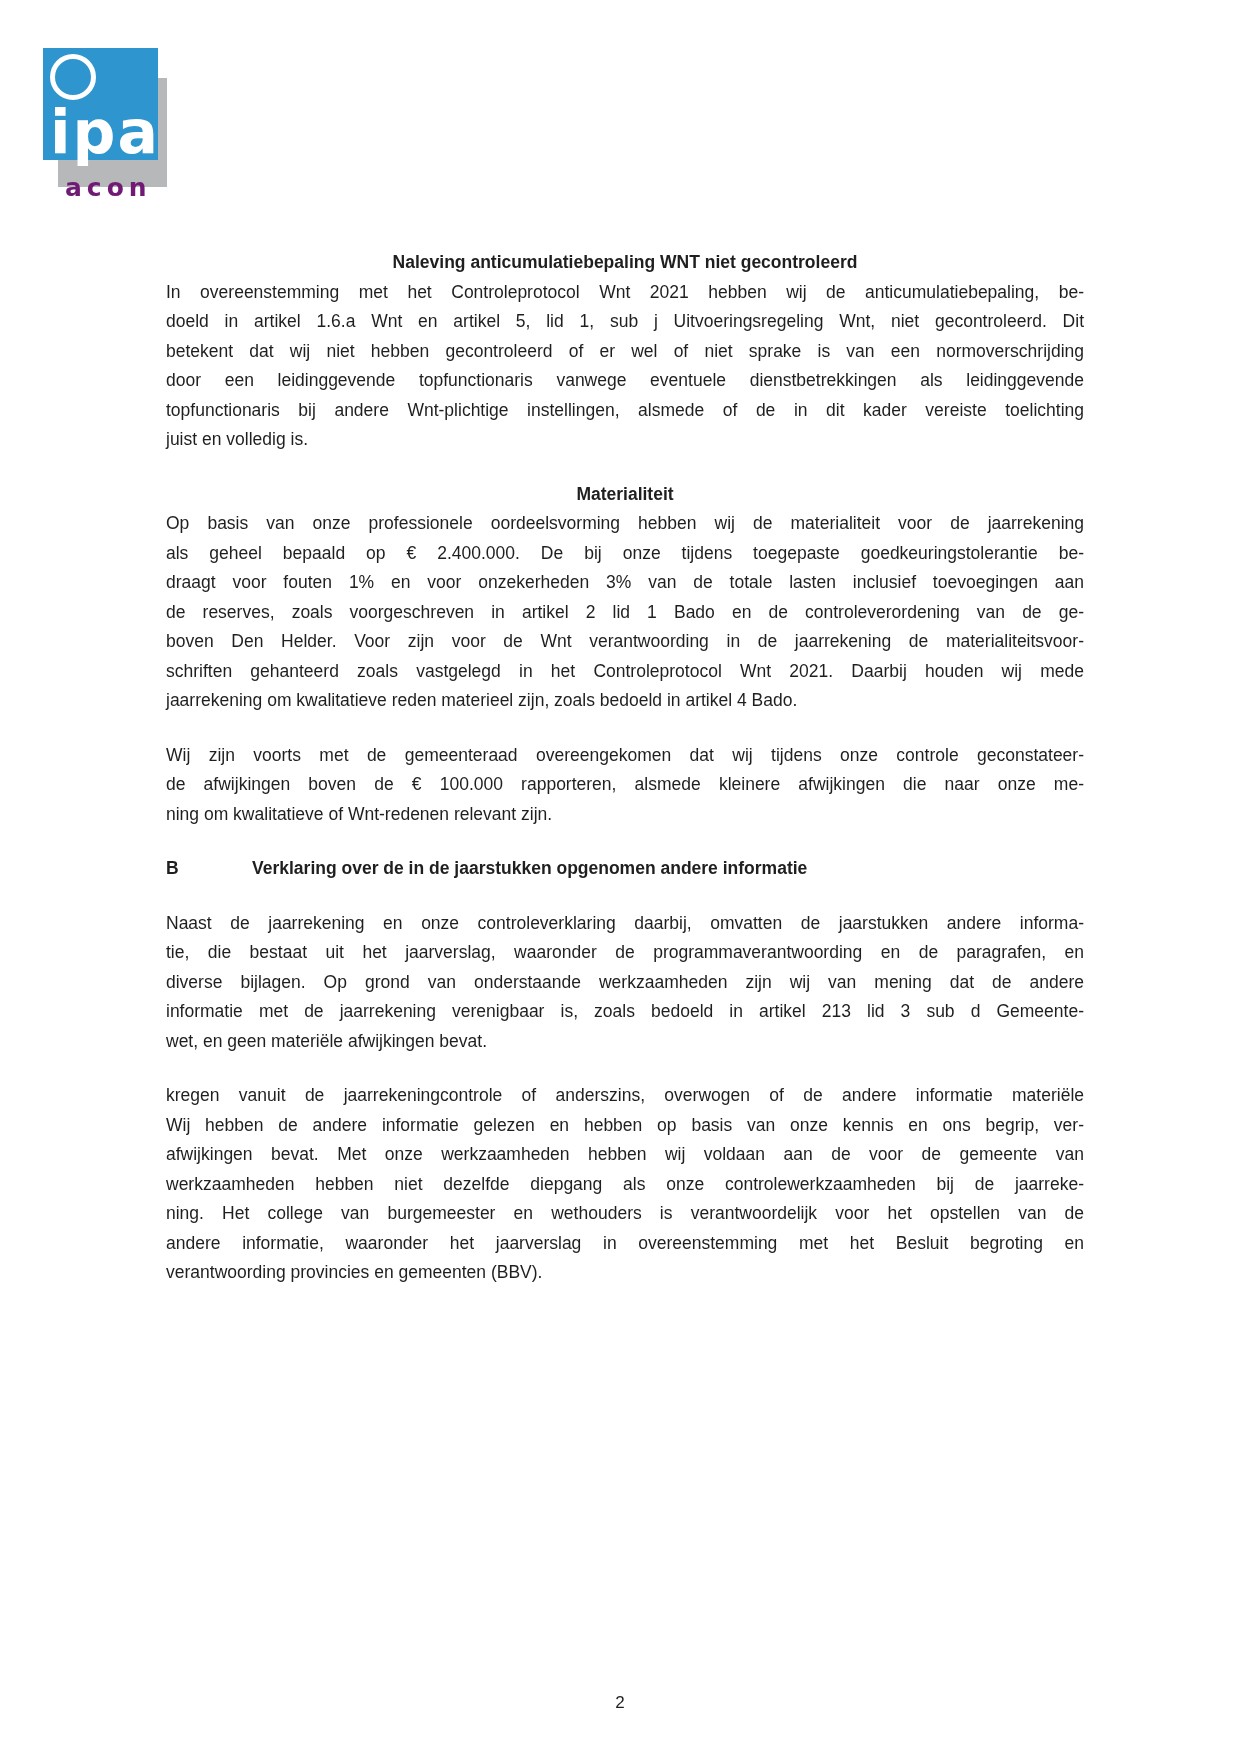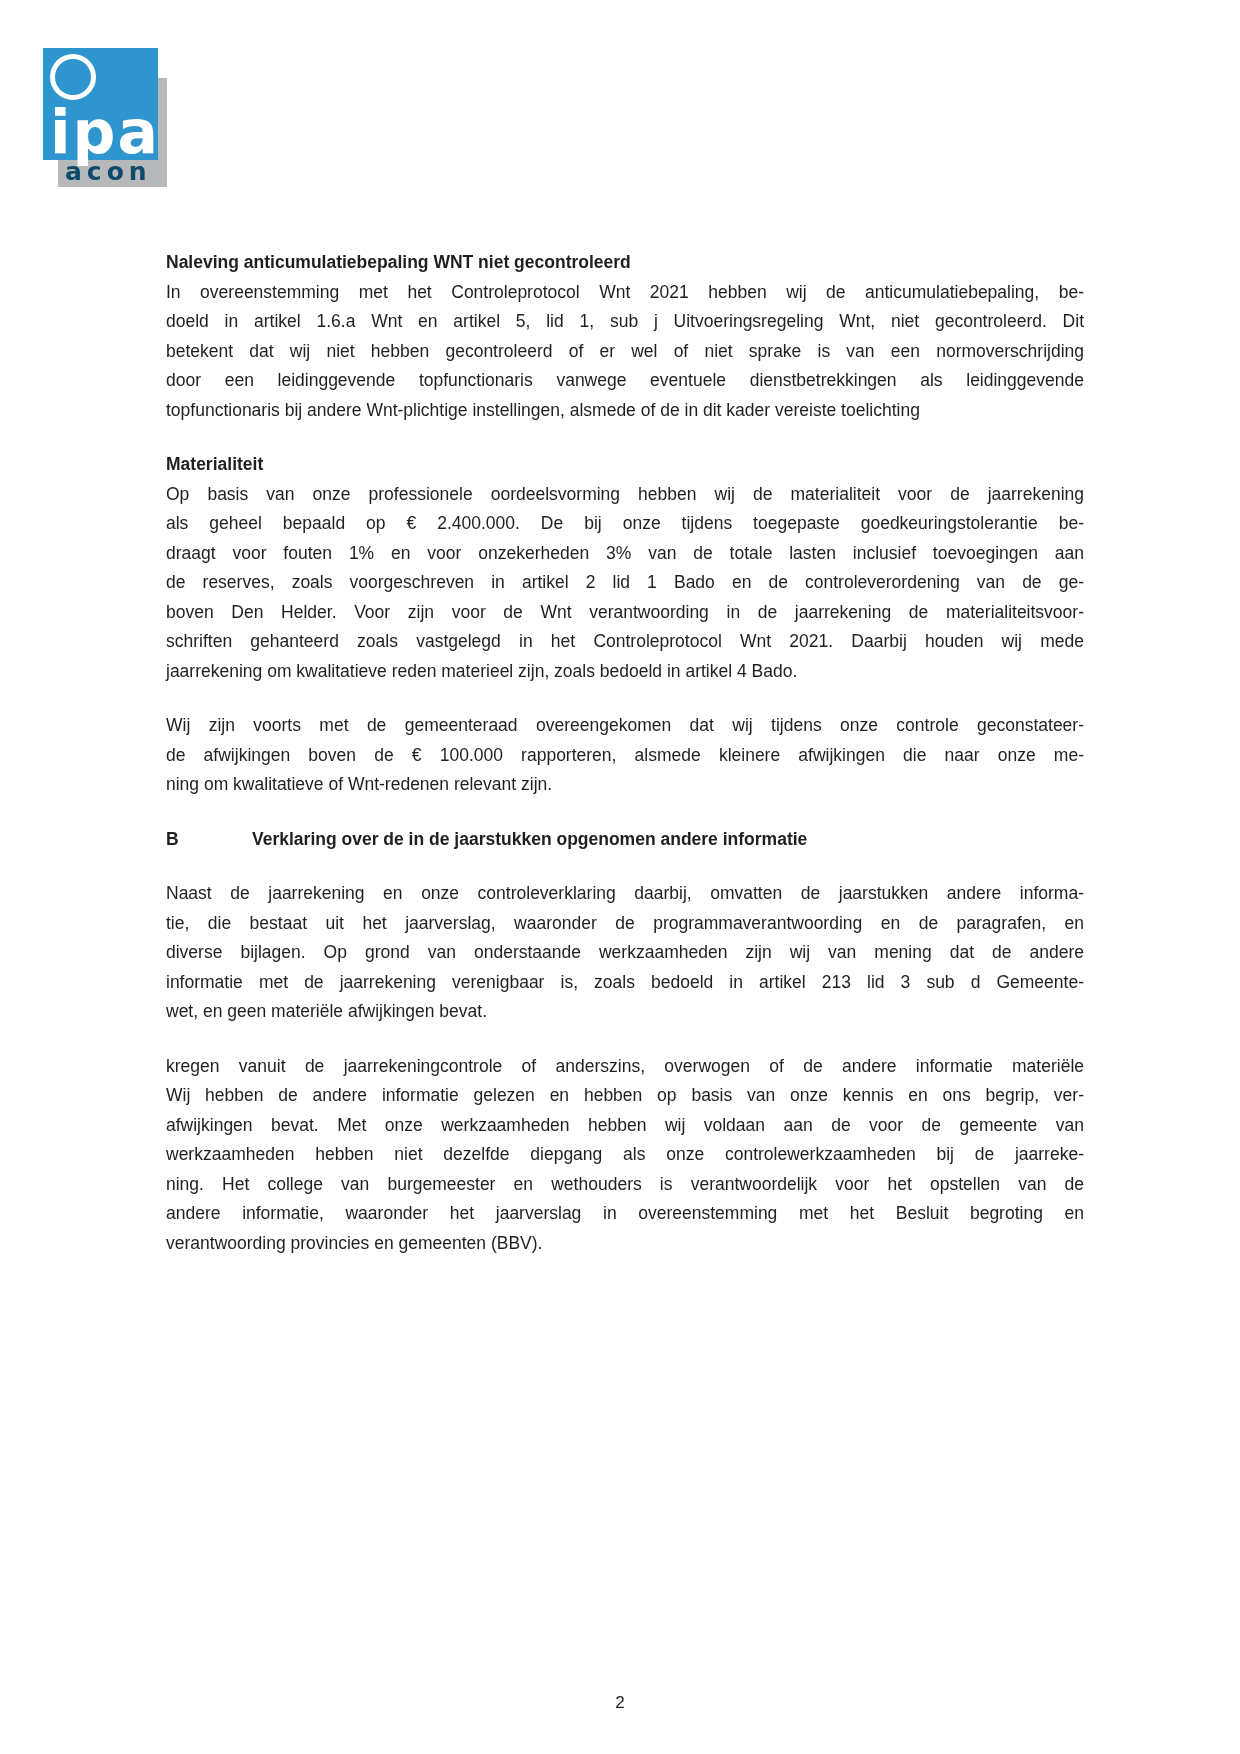--- a/index.html
+++ b/index.html
@@ -17,33 +17,33 @@
   .logo-grey{position:absolute;left:15px;top:30px;width:109px;height:109px;background:#b7b8b9;}
   .logo-blue{position:absolute;left:0;top:0;width:115px;height:112px;background:#2e95ce;}
   .logo-ring{position:absolute;left:7px;top:6px;width:36px;height:36px;border:5px solid #ffffff;border-radius:50%;}
   .logo-ipa{
     position:absolute;left:7px;bottom:-2px;
     font-family:"DejaVu Sans", sans-serif;
     font-size:60px;font-weight:bold;color:#ffffff;
     line-height:1;letter-spacing:2px;
   }
   .logo-acon{
-    position:absolute;left:22px;top:111px;
+    position:absolute;left:22px;top:127px;
     font-family:"DejaVu Sans", sans-serif;
-    font-size:25px;font-weight:bold;color:#0c4a6e;
+    font-size:25px;font-weight:bold;color:#701a75;
     letter-spacing:5px;line-height:1;
   }
   
   .content{
     position:absolute;left:166px;top:248px;width:918px;
     font-size:17.5px;line-height:29.5px;
   }
   .section{margin:0;}
   .section + .section{margin-top:25px;}
-  .sec-heading{font-weight:bold;}
+  .sec-heading{font-weight:bold;text-align:center;}
   .letter-head{display:flex;font-weight:bold;}
   .letter-head .letter{flex:none;width:86px;}
   .pline{
     text-align:justify;
     text-align-last:justify;
   }
   .para-lines .pline:last-child{
     text-align-last:left;
   }
   
@@ -69,20 +69,21 @@
   <div class="content">
 
     <div class="section">
       <div class="sec-heading">Naleving anticumulatiebepaling WNT niet gecontroleerd</div>
       <div class="para-lines">
           <div class="pline">In overeenstemming met het Controleprotocol Wnt 2021 hebben wij de anticumulatiebepaling, be-</div>
           <div class="pline">doeld in artikel 1.6.a Wnt en artikel 5, lid 1, sub j Uitvoeringsregeling Wnt, niet gecontroleerd. Dit</div>
           <div class="pline">betekent dat wij niet hebben gecontroleerd of er wel of niet sprake is van een normoverschrijding</div>
           <div class="pline">door een leidinggevende topfunctionaris vanwege eventuele dienstbetrekkingen als leidinggevende</div>
           <div class="pline">topfunctionaris bij andere Wnt-plichtige instellingen, alsmede of de in dit kader vereiste toelichting</div>
+          <div class="pline">juist en volledig is.</div>
         </div>
     </div>
 
     <div class="section">
       <div class="sec-heading">Materialiteit</div>
       <div class="para-lines">
           <div class="pline">Op basis van onze professionele oordeelsvorming hebben wij de materialiteit voor de jaarrekening</div>
           <div class="pline">als geheel bepaald op € 2.400.000. De bij onze tijdens toegepaste goedkeuringstolerantie be-</div>
           <div class="pline">draagt voor fouten 1% en voor onzekerheden 3% van de totale lasten inclusief toevoegingen aan</div>
           <div class="pline">de reserves, zoals voorgeschreven in artikel 2 lid 1 Bado en de controleverordening van de ge-</div>

